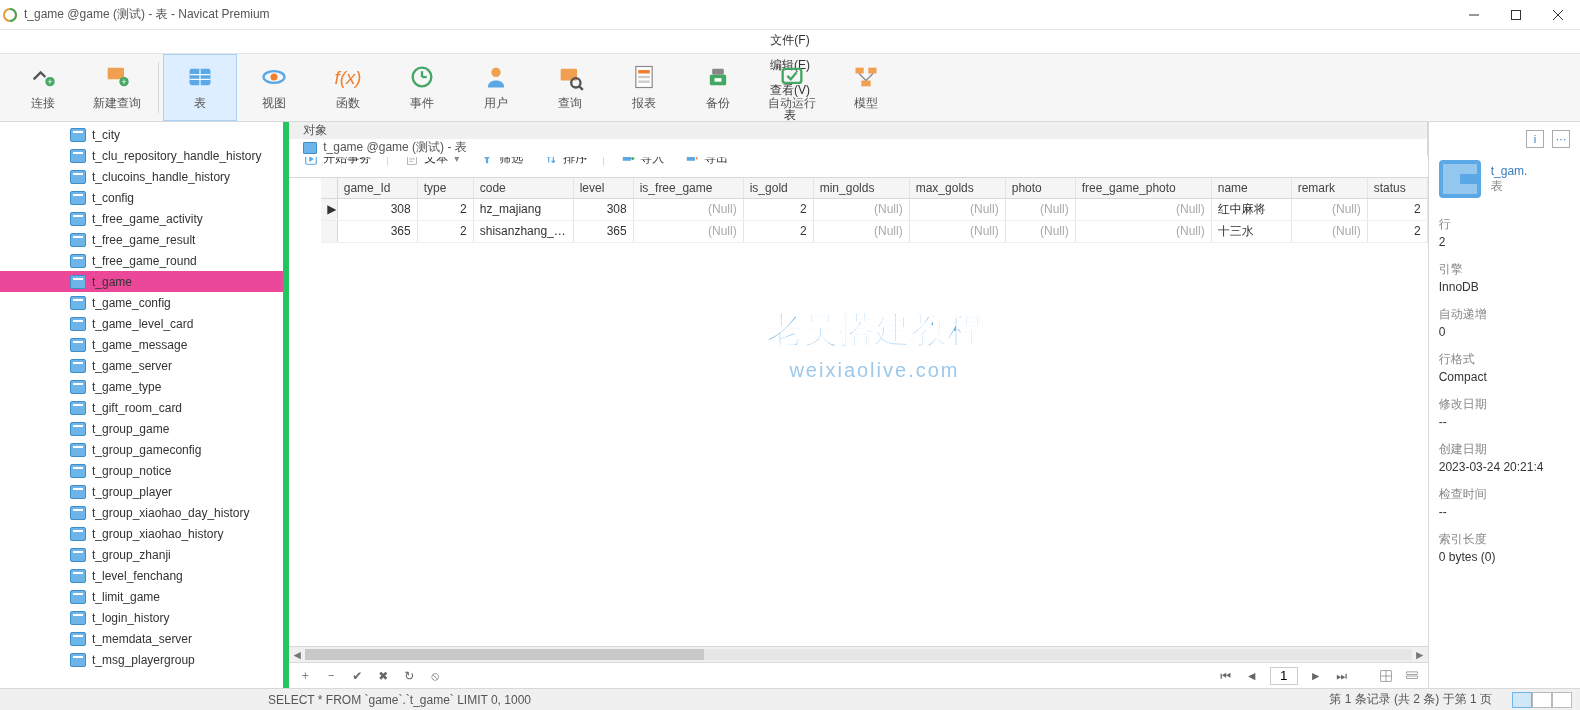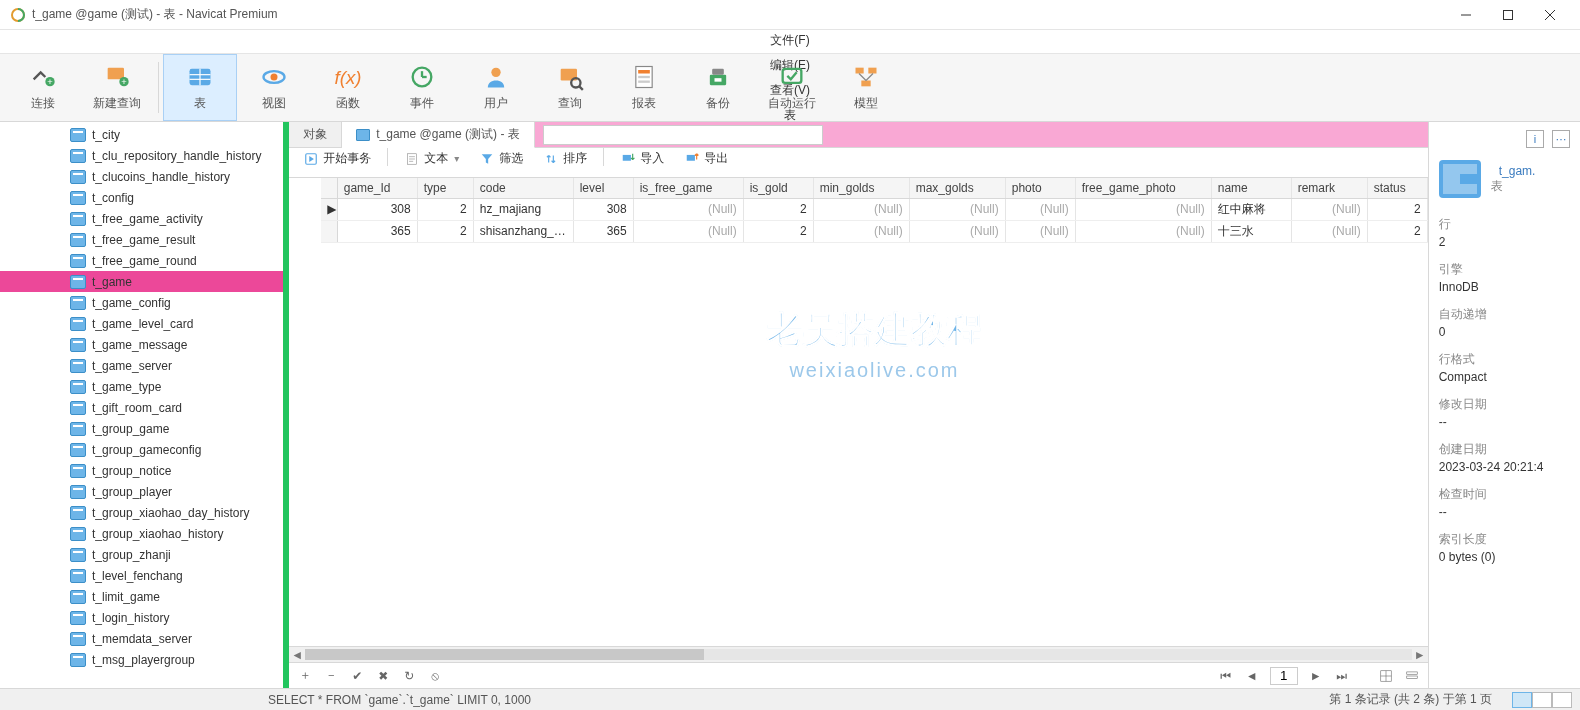--- a/index.html
+++ b/index.html
@@ -1,18 +1,18 @@
 <!DOCTYPE html>
 <html><head>
 <meta charset="utf-8">
 <style>
 * { box-sizing: border-box; margin: 0; padding: 0; }
 body { font-family: "Microsoft YaHei", "Segoe UI", sans-serif; font-size: 12px; color: #333; background: #fff; overflow: hidden; width: 1580px; height: 710px; }
 
-.titlebar { height: 30px; background: #fff; display: flex; align-items: center; padding: 0 10px; border-bottom: 1px solid #e5e5e5; }
+.titlebar { height: 30px; background: #fff; display: flex; align-items: center; padding: 0 2px; border-bottom: 1px solid #e5e5e5; }
 .titlebar .app-icon { width: 16px; height: 16px; margin-right: 6px; display: inline-flex; }
 .titlebar .title { flex: 1; color: #555; }
 .titlebar .win-controls { display: flex; gap: 2px; }
 .winbtn { width: 40px; height: 28px; display: flex; align-items: center; justify-content: center; color: #444; }
 
 .menubar { height: 24px; display: flex; align-items: center; padding: 0 8px; gap: 4px; border-bottom: 1px solid #e5e5e5; flex-direction: column; }
 .menubar .mitem { padding: 2px 6px; color: #333; }
 .menubar .spacer { flex: 1; }
 .menubar .login { color: #333; margin-right: 4px; }
 .menubar .avatar { width: 22px; height: 22px; background: #ccc; border: 1px solid #bbb; display: flex; align-items: center; justify-content: center; }
@@ -26,21 +26,21 @@
 
 .main { display: flex; height: calc(710px - 30px - 24px - 68px - 22px); }
 .sidebar { width: 308px; border-right: 6px solid #22c55e; overflow: hidden; position: relative; }
 .tree { padding-top: 2px; height: 100%; overflow: auto; }
 .tree-item { display: flex; align-items: center; height: 21px; padding-left: 70px; white-space: nowrap; overflow: hidden; text-overflow: ellipsis; }
 .tree-item .ticon { width: 16px; height: 14px; margin-right: 6px; background: #6db5e8; border: 1px solid #3c8fc8; border-radius: 2px; display: inline-block; position: relative; }
 .tree-item .ticon::before { content: ""; position: absolute; left: 2px; top: 2px; width: 10px; height: 2px; background: #fff; }
 .tree-item.selected { background: #ec4899; }
 
 .content { flex: 1; display: flex; flex-direction: column; border-right: 1px solid #d8d8d8; }
-.tabs { height: 26px; display: flex; align-items: stretch; border-bottom: 1px solid #d8d8d8; background: #f9a8d4; }
+.tabs { height: 26px; display: flex; align-items: stretch; border-bottom: 1px solid #d8d8d8; background: #8b5cf6; flex-direction: column; }
 .tab { padding: 0 14px; display: flex; align-items: center; gap: 6px; border-right: 1px solid #d8d8d8; background: #f0f0f0; color: #555; position: relative; }
 .tab.active { background: #fff; border-bottom: 1px solid #fff; margin-bottom: -1px; }
 .tab .ticon-sm { width: 14px; height: 12px; background: #6db5e8; border: 1px solid #3c8fc8; border-radius: 1px; }
 .newtabwrap { padding: 2px 8px; display: flex; align-items: center; }
 .newtab { width: 280px; height: 20px; border: 1px solid #ccc; background: #fff; }
 
 .subbar { height: 30px; display: flex; align-items: flex-start; gap: 12px; padding: 0 10px; border-bottom: 1px solid #d8d8d8; background: #fff; }
 .sbbtn { display: flex; align-items: center; gap: 4px; color: #333; padding: 2px 4px; }
 .sb-sep { width: 1px; height: 18px; background: #d8d8d8; }
 .sb-icon { width: 16px; height: 16px; display: inline-flex; align-items: center; justify-content: center; }
@@ -62,21 +62,21 @@
 .gfbtn { width: 16px; height: 16px; display: inline-flex; align-items: center; justify-content: center; color: #666; }
 .gfspacer { flex: 1; }
 .gfpage input { width: 28px; height: 18px; border: 1px solid #ccc; text-align: center; }
 
 .rightpane { width: 160px; padding: 8px 10px; overflow: hidden; position: relative; }
 .rp-top { display: flex; gap: 8px; position: absolute; right: 10px; top: 8px; }
 .rp-topbtn { width: 18px; height: 18px; border: 1px solid #aaa; display: flex; align-items: center; justify-content: center; color: #3a7bbf; font-size: 11px; }
 .rp-entity { display: flex; gap: 10px; margin-top: 30px; align-items: center; }
 .rp-entity .big-icon { width: 42px; height: 38px; background: #5aa9e6; border-radius: 4px; position: relative; }
 .rp-entity .big-icon::before { content: ""; position: absolute; inset: 4px; background: linear-gradient(#fff 33%, transparent 33%, transparent 66%, #fff 66%), linear-gradient(90deg,#fff 50%, transparent 50%); background-blend-mode: normal; opacity: .35; }
-.rp-entity .name { color: #3a7bbf; overflow: hidden; text-overflow: ellipsis; white-space: nowrap; margin-left: 8px; }
+.rp-entity .name { color: #3a7bbf; overflow: hidden; text-overflow: ellipsis; white-space: nowrap; }
 .rp-kv { margin-top: 18px; }
 .rp-kv .k { color: #888; margin-top: 12px; }
 .rp-kv .v { color: #333; margin-top: 2px; }
 
 .statusbar { height: 22px; background: #f0f0f0; border-top: 1px solid #d8d8d8; display: flex; align-items: center; padding: 0 8px; font-size: 12px; color: #555; }
 .statusbar .sql { flex: 1; padding-left: 260px; }
 .statusbar .sb-right { display: flex; align-items: center; gap: 0; }
 .sb-box { width: 20px; height: 16px; border: 1px solid #bbb; background: #fff; }
 .sb-box.on { background: #cfe7f7; border-color: #6db5e8; }
 

